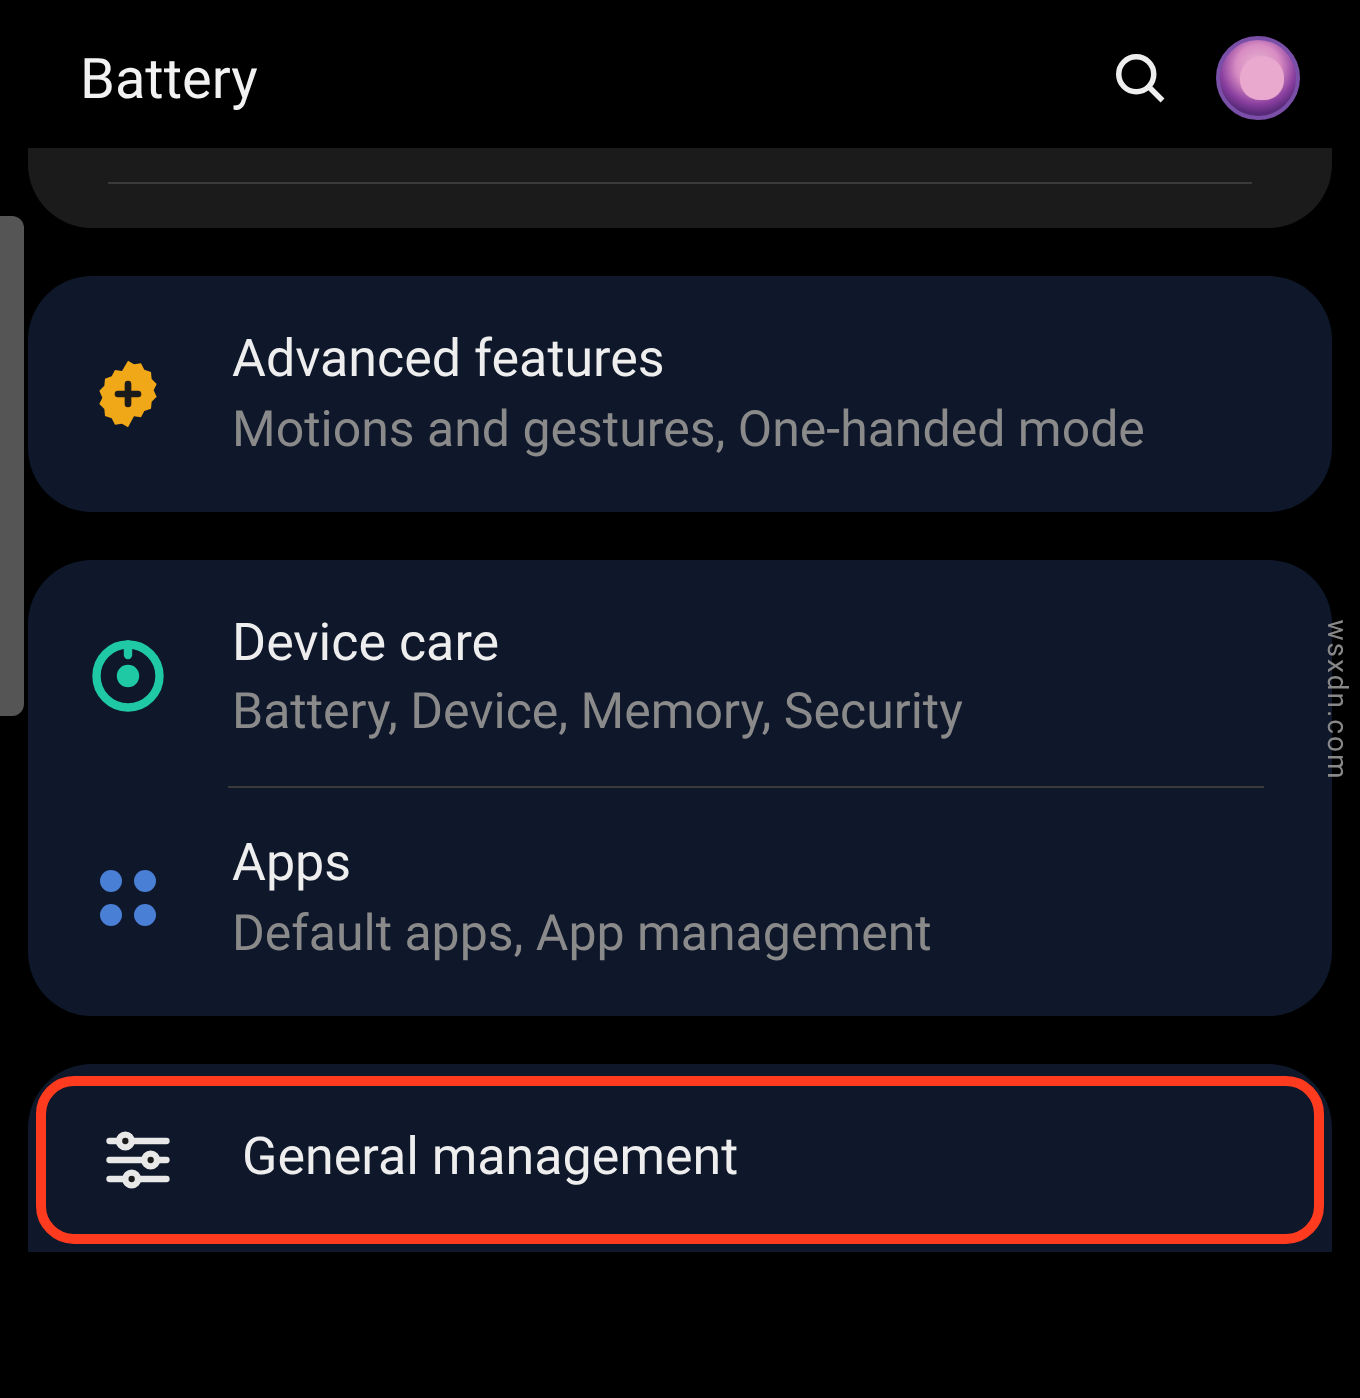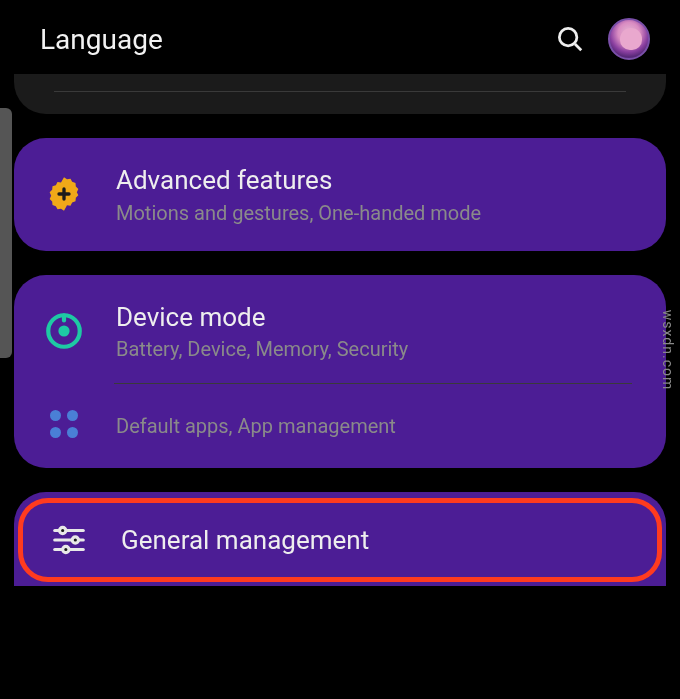--- a/index.html
+++ b/index.html
@@ -54,47 +54,47 @@
       margin-bottom: 24px;
       position: relative;
     }
     .card-peek::after {
       content: "";
       position: absolute;
       left: 40px; right: 40px; bottom: 22px;
       border-top: 1px solid #3a3a3a;
     }
     .card {
-      background: #4c1d95;
+      background: #0f172a;
       border-radius: 32px;
       margin-bottom: 24px;
       padding: 4px 0;
     }
     .card.last { border-radius: 32px 32px 0 0; margin-bottom: 0; }
     .row {
       display: flex;
       align-items: center;
       padding: 22px 30px 22px 22px;
       position: relative;
     }
     .row.highlighted {
       border: 5px solid #ff3b1f;
-      border-radius: 30px;
+      border-radius: 19px;
       margin: 2px 4px 0 4px;
       padding: 18px 26px 18px 18px;
     }
     .icon-wrap {
       width: 56px;
       display: flex;
       justify-content: center;
       align-items: center;
     }
     .text-wrap { flex: 1; padding-left: 24px; }
     .row-title { color: #eeeeee; font-size: 26px; font-weight: 400; line-height: 1.25; }
-    .row-sub { color: #8a8a8a; font-size: 20px; margin-top: 4px; }
+    .row-sub { color: #8a8a8a; font-size: 25px; margin-top: 4px; }
     .divider { border-top: 1px solid #3a3a3a; margin: 0 34px 0 100px; }
     .scroll-ind {
       position: absolute;
       left: 0; top: 108px;
       width: 12px; height: 250px;
       background: #555;
       border-radius: 0 6px 6px 0;
     }
     .watermark {
       position: absolute;
@@ -118,21 +118,21 @@
       gap: 6px; padding: 4px;
     }
     .dots span { background: #4a7fd6; border-radius: 50%; }
     .sliders svg { width: 38px; height: 38px; }
     .devicecare svg { width: 42px; height: 42px; }
   </style>
 </head>
 <body>
 
 <div class="header">
-  <div class="title">Language</div>
+  <div class="title">Battery</div>
   <div class="search-btn">
     <svg width="30" height="30" viewBox="0 0 24 24" fill="none" stroke="#eeeeee" stroke-width="2.2">
       <circle cx="10.5" cy="10.5" r="7"></circle>
         <line x1="21" y1="21" x2="16" y2="16"></line>
     </svg>
   </div>
   <div class="avatar"></div>
 </div>
 
 <div class="scroll-ind"></div>
@@ -161,35 +161,36 @@
   <div class="card">
     <div class="row">
       <div class="icon-wrap devicecare">
         <svg viewBox="0 0 24 24" fill="none" stroke="#1ec9a4" stroke-width="2.4">
           <circle cx="12" cy="12" r="9"></circle>
           <circle cx="12" cy="12" r="3.2" fill="#1ec9a4" stroke="none"></circle>
           <path d="M12 3v3" stroke-linecap="round"></path>
         </svg>
       </div>
       <div class="text-wrap">
-        <div class="row-title">Device mode</div>
+        <div class="row-title">Device care</div>
         <div class="row-sub">Battery, Device, Memory, Security</div>
       </div>
     </div>
     <div class="divider"></div>
     <div class="row">
       <div class="icon-wrap">
         <div class="dots">
             <span></span>
             <span></span>
             <span></span>
             <span></span>
           </div>
       </div>
       <div class="text-wrap">
+        <div class="row-title">Apps</div>
         <div class="row-sub">Default apps, App management</div>
       </div>
     </div>
   </div>
 
   <div class="card last">
     <div class="row highlighted">
       <div class="icon-wrap sliders">
         <svg viewBox="0 0 24 24" fill="none" stroke="#e8e8e8" stroke-width="2" stroke-linecap="round">
           <line x1="3" y1="6" x2="21" y2="6"></line>

